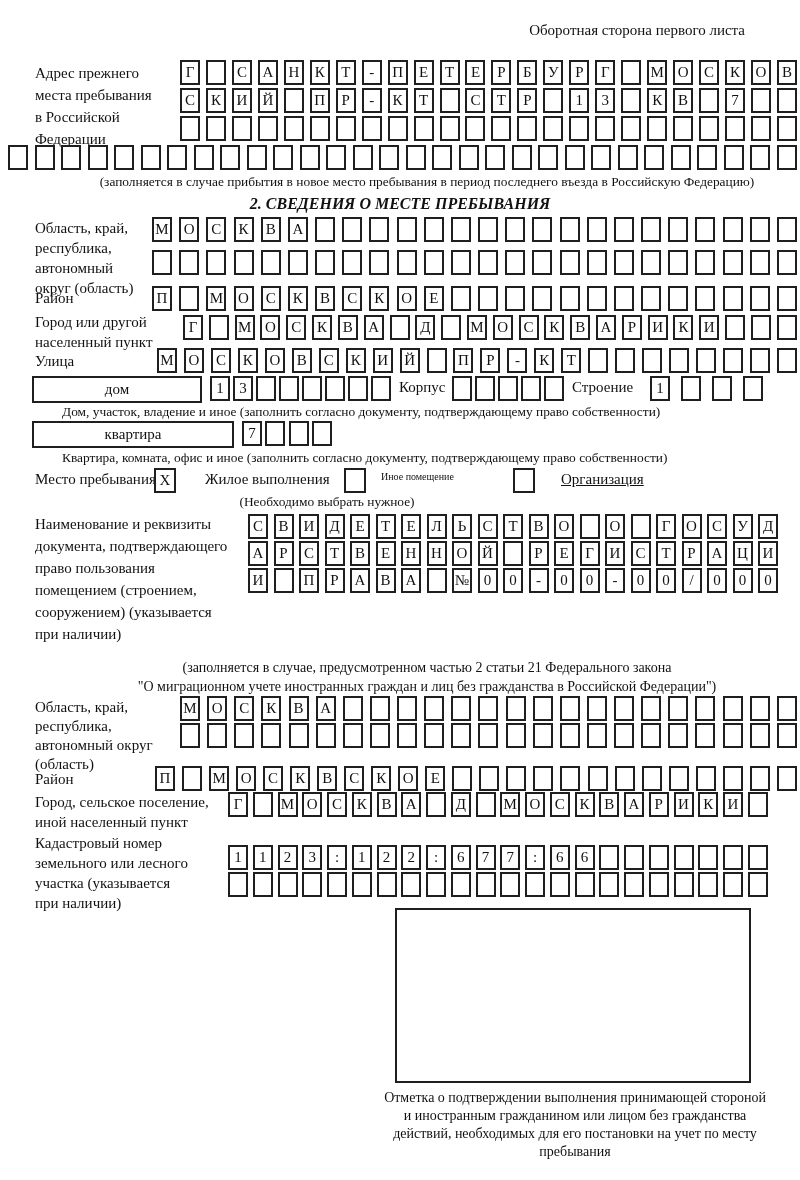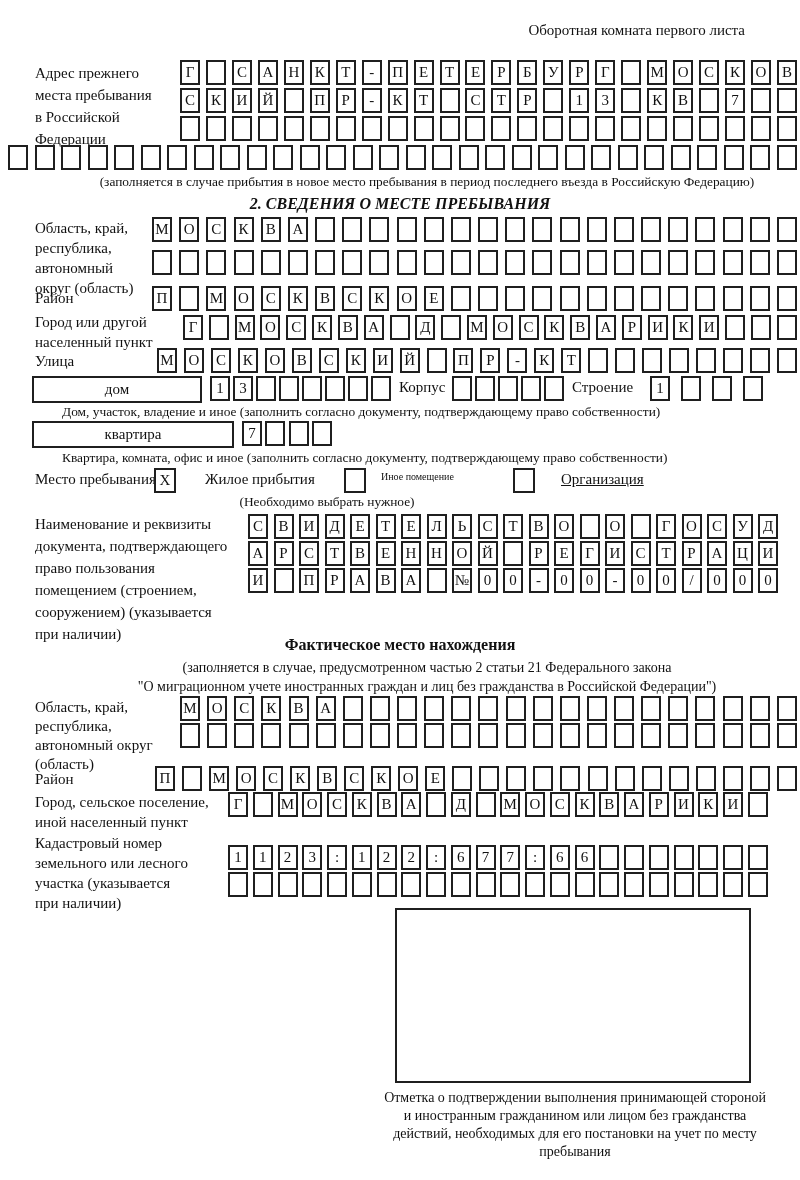--- a/index.html
+++ b/index.html
@@ -27,21 +27,21 @@
     position:absolute; width:22px; height:25px; border:2px solid #1f1f1f; box-sizing:border-box;
     display:flex; align-items:center; justify-content:center; font-size:15px; background:#fff;
   }
   .stampbox { position:absolute; border:2px solid #1f1f1f; box-sizing:border-box; background:#fff; }
 </style>
 </head>
 <body>
 
 <div id="page">
 
-  <div class="abs" style="left:400px; top:22px; width:345px; text-align:right; font-size:15px;">Оборотная комната первого листа</div>
+  <div class="abs" style="left:400px; top:22px; width:345px; text-align:right; font-size:15px;">Оборотная сторона первого листа</div>
 
   <div class="abs label" style="left:35px; top:62px; width:150px; line-height:22px;">Адрес прежнего
 места пребывания
 в Российской
 Федерации</div>
   <div class="cells" style="left:180px; top:60px; width:617px;">
       <span class="cell">Г</span>
       <span class="cell"></span>
       <span class="cell">С</span>
       <span class="cell">А</span>
@@ -328,21 +328,21 @@
   <div class="cells" style="left:242px; top:421px; width:90px;">
       <span class="cell">7</span>
       <span class="cell"></span>
       <span class="cell"></span>
       <span class="cell"></span>
     </div>
   <div class="abs note" style="left:35px; top:450px; width:760px;">Квартира, комната, офис и иное (заполнить согласно документу, подтверждающему право собственности)</div>
 
   <div class="abs" style="left:35px; top:471px; font-size:15px;">Место пребывания:</div>
   <div class="cbx" style="left:154px; top:468px;">X</div>
-  <div class="abs" style="left:205px; top:471px; font-size:15px;">Жилое прибытия</div>
+  <div class="abs" style="left:205px; top:471px; font-size:15px;">Жилое выполнения</div>
   <div class="cbx" style="left:344px; top:468px;"></div>
   <div class="abs" style="left:381px; top:471px; font-size:10px;">Иное помещение</div>
   <div class="cbx" style="left:513px; top:468px;"></div>
   <div class="abs" style="left:561px; top:471px; font-size:15px;text-decoration:underline;">Организация</div>
   <div class="abs note center" style="left:140px; top:494px; width:320px;">(Необходимо выбрать нужное)</div>
 
   <div class="abs label" style="left:35px; top:513px; width:215px; line-height:22px;">Наименование и реквизиты
 документа, подтверждающего
 право пользования
 помещением (строением,
@@ -411,21 +411,20 @@
       <span class="cell">0</span>
       <span class="cell">-</span>
       <span class="cell">0</span>
       <span class="cell">0</span>
       <span class="cell">/</span>
       <span class="cell">0</span>
       <span class="cell">0</span>
       <span class="cell">0</span>
     </div>
 
-  <div class="abs title center" style="left:0; top:636px; width:800px;">Фактическое место нахождения</div>
   <div class="abs note center" style="left:0; top:660px; width:800px; font-size:14px;">(заполняется в случае, предусмотренном частью 2 статьи 21 Федерального закона</div>
   <div class="abs note center" style="left:0; top:679px; width:800px; font-size:14px;">"О миграционном учете иностранных граждан и лиц без гражданства в Российской Федерации")</div>
 
   <div class="abs label" style="left:35px; top:698px; width:145px; line-height:19px;">Область, край,
 республика,
 автономный округ
 (область)</div>
   <div class="cells" style="left:180px; top:696px; width:617px;">
       <span class="cell">М</span>
       <span class="cell">О</span>

